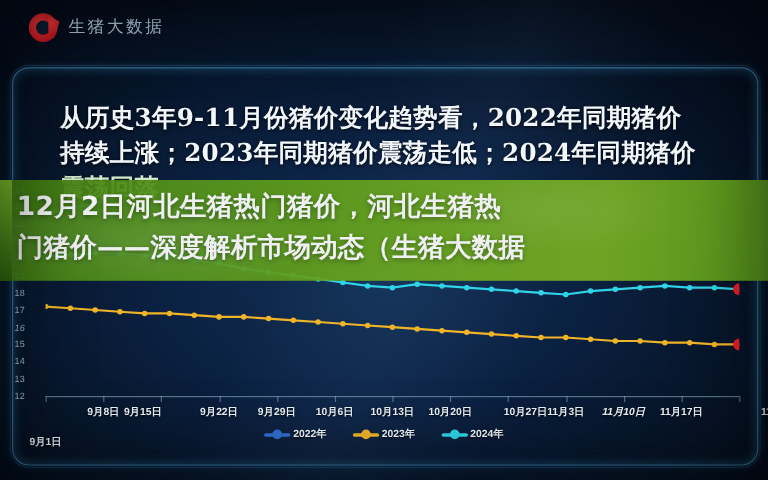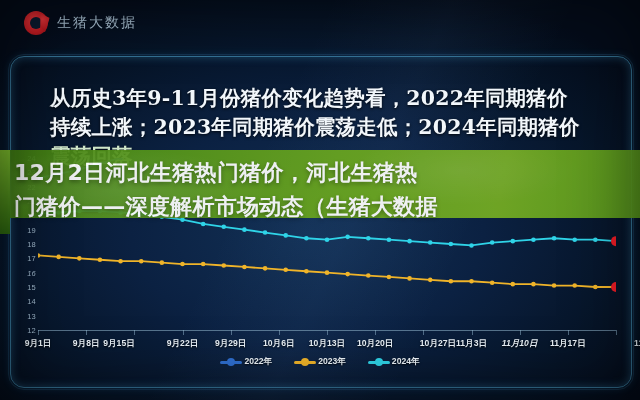--- a/index.html
+++ b/index.html
@@ -48,36 +48,36 @@
     text-shadow:0 1px 3px rgba(0,0,0,.85);
     letter-spacing:.2px;margin-left:32px;}
   .headline .ln{white-space:nowrap;}
   .headline .ln3{color:#cfe6c9;}
 
   
   .chart{position:absolute;left:12px;top:150px;width:616px;height:236px;}
   .plot{position:absolute;left:26px;top:8px;width:578px;height:172px;}
   .yaxis{position:absolute;left:0;top:0;width:26px;height:182px;}
   .ytick{position:absolute;right:2px;transform:translateY(-50%);
-    color:#9fb6c9;font-size:7.5px;text-align:right;width:24px;letter-spacing:.2px;}
+    color:#9fb6c9;font-size:7.5px;text-align:left;width:24px;letter-spacing:.2px;}
   .axis-line{position:absolute;left:26px;top:180px;width:578px;height:1px;background:rgba(150,185,210,.55);}
   .xtickmark{position:absolute;top:180px;width:1px;height:5px;background:rgba(150,185,210,.5);}
   .xlabels{position:absolute;left:0;top:188px;width:616px;height:16px;}
   .xlab{position:absolute;transform:translateX(-50%);color:#e8f0f6;font-size:8.6px;
     font-weight:700;white-space:nowrap;text-shadow:0 1px 2px rgba(0,0,0,.8);}
   .legend{position:absolute;left:0;top:206px;width:616px;
     display:flex;justify-content:center;align-items:center;gap:22px;}
   .lg{display:flex;align-items:center;gap:2px;}
   .lg .swatch{width:22px;height:3px;border-radius:2px;position:relative;}
   .lg .swatch::after{content:"";position:absolute;left:7px;top:-2.5px;width:8px;height:8px;
     border-radius:50%;background:inherit;}
   .lg .lbl{color:#eef5fa;font-size:8.6px;font-weight:700;text-shadow:0 1px 2px rgba(0,0,0,.8);}
 
   
-  .overlay{position:absolute;left:0;top:150px;width:640px;height:68px;
+  .overlay{position:absolute;left:0;top:150px;width:640px;height:84px;
     background:linear-gradient(100deg,#3f7a10 0%,#54941a 22%,#6aa61f 52%,#76ae23 78%,#5c9c1c 100%);
     opacity:.93;}
   .overlay-tex{position:absolute;inset:0;
     background:radial-gradient(ellipse 220px 60px at 18% 60%, rgba(255,255,255,.10), rgba(255,255,255,0) 70%),
                radial-gradient(ellipse 160px 50px at 72% 30%, rgba(255,255,255,.08), rgba(255,255,255,0) 70%);}
   .overlay-left{position:absolute;left:0;top:0;width:10px;height:84px;
     background:linear-gradient(180deg,#7fbf2a,#2f6a0c);}
   .ov-text{position:absolute;left:14px;top:6px;width:616px;
     color:#ffffff;font-size:22px;line-height:34px;font-weight:700;
     letter-spacing:.3px;
@@ -219,21 +219,21 @@
           <circle cx="516.0714285714286" cy="80.26666666666668" r="2.3" fill="#2fd4e8"></circle>
           <circle cx="536.7142857142858" cy="81.7" r="2.3" fill="#2fd4e8"></circle>
           <circle cx="557.3571428571429" cy="81.7" r="2.3" fill="#2fd4e8"></circle>
           <circle cx="578" cy="83.13333333333334" r="2.3" fill="#2fd4e8"></circle>
           <circle cx="578" cy="83.13333333333334" r="5" fill="#ee1c25"></circle>
           <circle cx="578" cy="129" r="5" fill="#ee1c25"></circle>
         </svg>
     </div>
     <div class="axis-line"></div>
     <div class="xlabels">
-        <div class="xlab" style="left: 26px;">9月1日</div>
+        <div class="xlab" style="left: 26px; margin-top: 25px;">9月1日</div>
         <div class="xlab" style="left: 74.1667px;">9月8日</div>
         <div class="xlab" style="left: 107px; text-align: right;">9月15日</div>
         <div class="xlab" style="left: 170.5px;">9月22日</div>
         <div class="xlab" style="left: 218.667px;">9月29日</div>
         <div class="xlab" style="left: 266.833px;">10月6日</div>
         <div class="xlab" style="left: 315px;">10月13日</div>
         <div class="xlab" style="left: 363.167px;">10月20日</div>
         <div class="xlab" style="left: 426px;">10月27日</div>
         <div class="xlab" style="left: 459.5px;">11月3日</div>
         <div class="xlab" style="left: 507.667px; font-style: italic;">11月10日</div>

